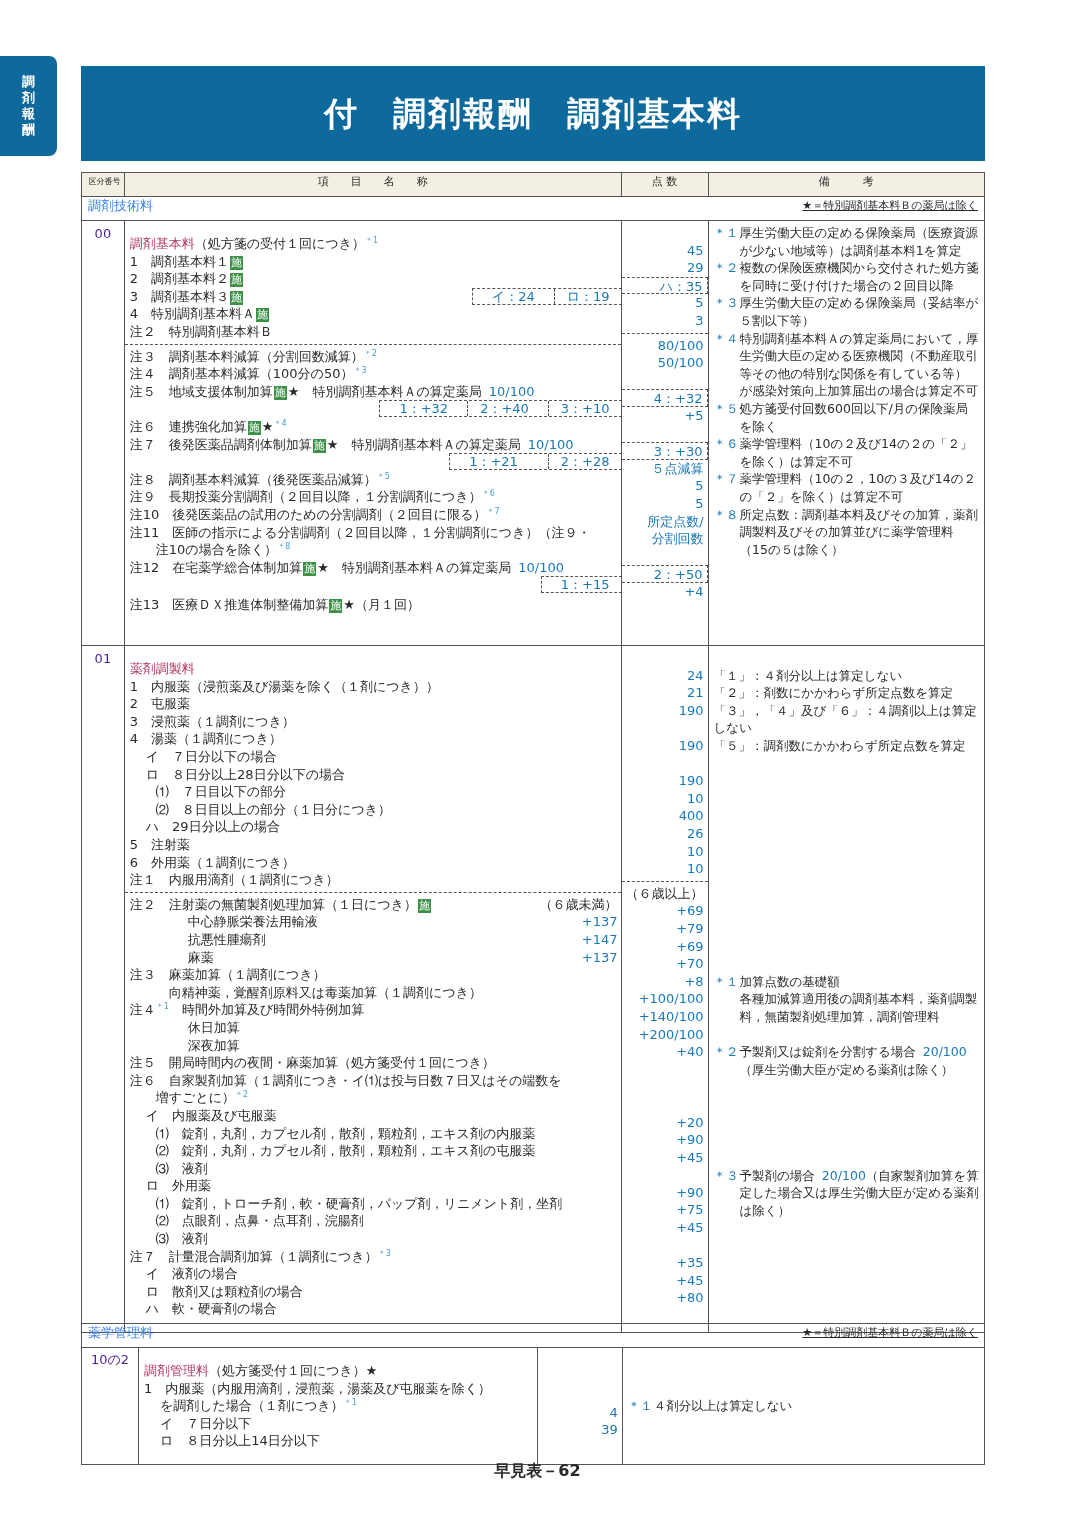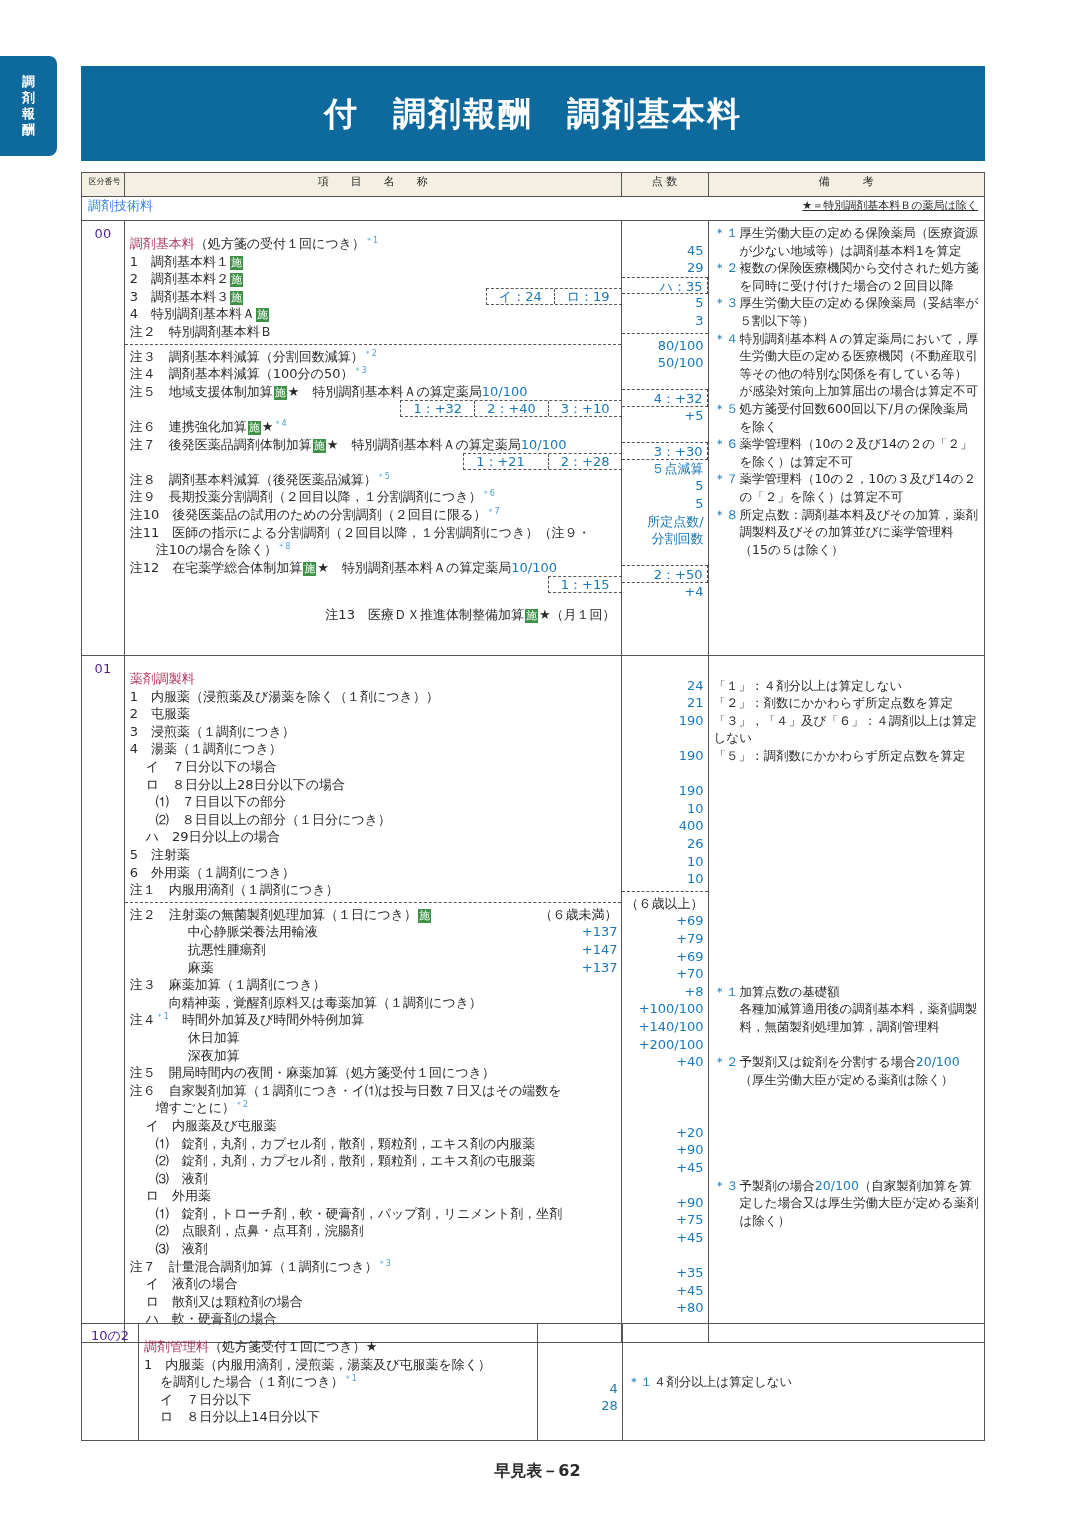--- a/index.html
+++ b/index.html
@@ -24,21 +24,21 @@
   table.main {
     position: absolute; left: 81px; border-collapse: collapse; width: 904px;
   }
   table.main td, table.main th { border: 1.5px solid #555; vertical-align: top; }
   .hdr th { background: #f3efe2; font-weight: normal; font-size: 11px; height: 24px; vertical-align: middle; }
   .hdr .c-code { font-size: 8px; text-align: center; padding-left: 3px; }
   .sect-row td { height: 24px; vertical-align: middle; padding: 0 6px; }
   .sect-name { color: #3b82f6; }
   .sect-note { float: right; font-size: 11px; text-decoration: underline; }
   .pink { color: #b23a5e; }
-  .blue { color: #1a78b8; }
+  .blue { color: #1a78b8; margin-left: 7px; }
   .sup { color: #4aa0d4; font-size: 8px; vertical-align: super; line-height: 0; }
   .shi { display: inline-block; background: #3d9146; color: #fff; font-size: 11px; line-height: 14px; padding: 0 1px; margin: 0 1px; }
   .code-cell { text-align: center; padding-top: 4px; color: #4c1d95; }
   .item-cell { padding: 14px 5px; }
   .pts-cell { text-align: right; padding: 3px 4px; }
   .note-cell { padding: 3px 5px; font-size: 12.5px; }
   .ln { height: 17.6px; white-space: nowrap; position: relative; }
   .ind1 { padding-left: 16px; }
   .ind2 { padding-left: 26px; }
   .ind3 { padding-left: 58px; }
@@ -127,21 +127,21 @@
       <div class="ln"><span>注９　長期投薬分割調剤（２回目以降，１分割調剤につき）</span><span class="sup">＊6</span></div>
       <div class="ln"><span>注10　後発医薬品の試用のための分割調剤（２回目に限る）</span><span class="sup">＊7</span></div>
       <div class="ln"><span>注11　医師の指示による分割調剤（２回目以降，１分割調剤につき）（注９・</span></div>
       <div class="ln"><span>　　注10の場合を除く）</span><span class="sup">＊8</span></div>
       <div class="ln"><span>注12　在宅薬学総合体制加算</span><span class="shi">施</span><span>★</span>　<span>特別調剤基本料Ａの算定薬局</span><span class="blue">10/100</span></div>
       <div class="ln">
             <span class="dbox" style="border-right:none;">
               <span class="blue">1：+15</span>
             </span>
           </div>
-      <div class="ln" style="margin-top:12px;text-align:right;"><span>注13　医療ＤＸ推進体制整備加算</span><span class="shi">施</span><span>★</span><span>（月１回）</span></div>
+      <div class="ln" style="margin-top:2px;"><span>注13　医療ＤＸ推進体制整備加算</span><span class="shi">施</span><span>★</span><span>（月１回）</span></div>
       <div class="ln"></div>
     </td>
     <td class="pts-cell blue">
       <div class="ln"></div>
       <div class="ln">45</div>
       <div class="ln">29</div>
       <div class="ln" style="border:1.2px dashed #555; border-left:none; margin:0 -4px; padding-right:4px;"><span>ハ：35</span></div>
       <div class="ln">5</div>
       <div class="ln">3</div>
       <div class="dash-sep-r"></div>
@@ -306,35 +306,41 @@
   </table>
 
 <table class="main" style="top:1323px;">
   <colgroup>
       <col style="width:57px">
       <col style="width:399px">
       <col style="width:85px">
       <col style="width:363px">
     </colgroup>
   <tbody>
+      <tr class="sect-row">
+    <td colspan="4">
+      <span class="sect-name">薬学管理料</span>
+      <span class="sect-note">★＝特別調剤基本料Ｂの薬局は除く</span>
+    </td>
+  </tr>
   <tr>
     <td class="code-cell" style="padding-top:3px;">10の2</td>
     <td class="item-cell">
       <div class="ln"><span class="pink">調剤管理料</span><span>（処方箋受付１回につき）★</span></div>
       <div class="ln">1　内服薬（内服用滴剤，浸煎薬，湯薬及び屯服薬を除く）</div>
       <div class="ln ind1"><span>を調剤した場合（１剤につき）</span><span class="sup">＊1</span></div>
       <div class="ln ind1">イ　７日分以下</div>
       <div class="ln ind1">ロ　８日分以上14日分以下</div>
     </td>
     <td class="pts-cell blue">
       <div class="ln"></div>
           <div class="ln"></div>
           <div class="ln"></div>
       <div class="ln">4</div>
-      <div class="ln">28</div>
+      <div class="ln">39</div>
     </td>
     <td class="note-cell" style="vertical-align:middle;">
       <div class="fn">
             <span class="mk">＊１</span>
             <span class="tx">４剤分以上は算定しない</span>
           </div>
     </td>
   </tr>
 </tbody>
   </table>

